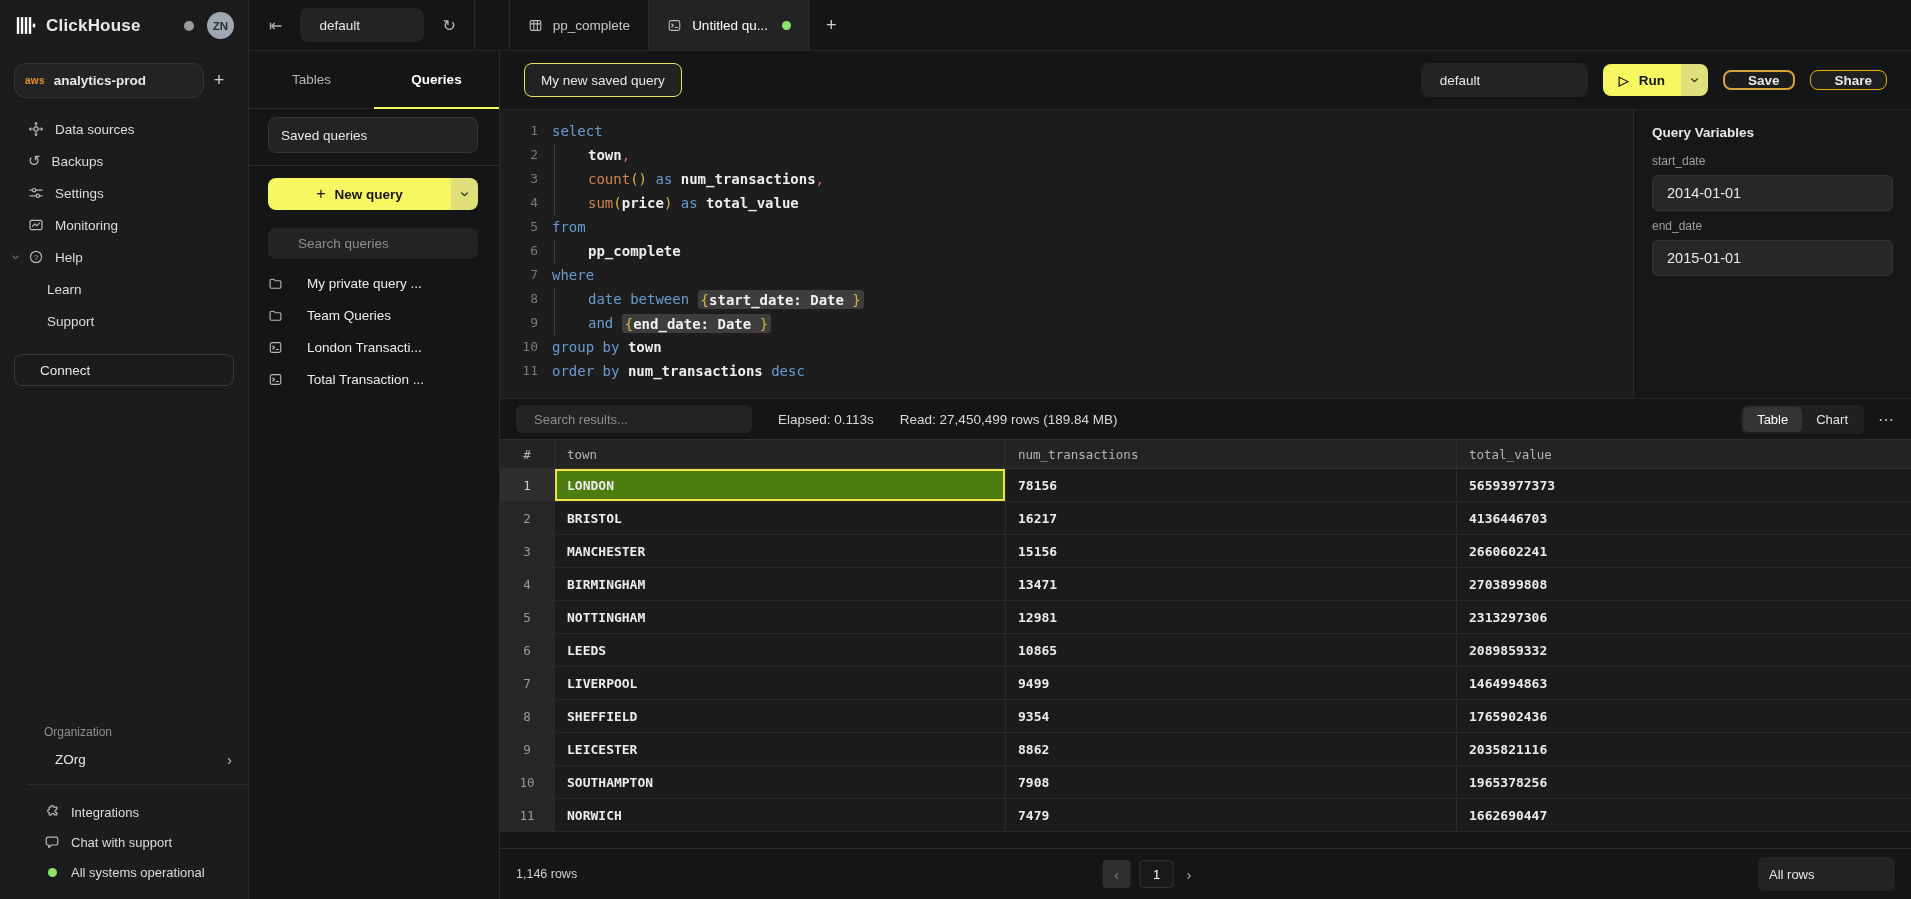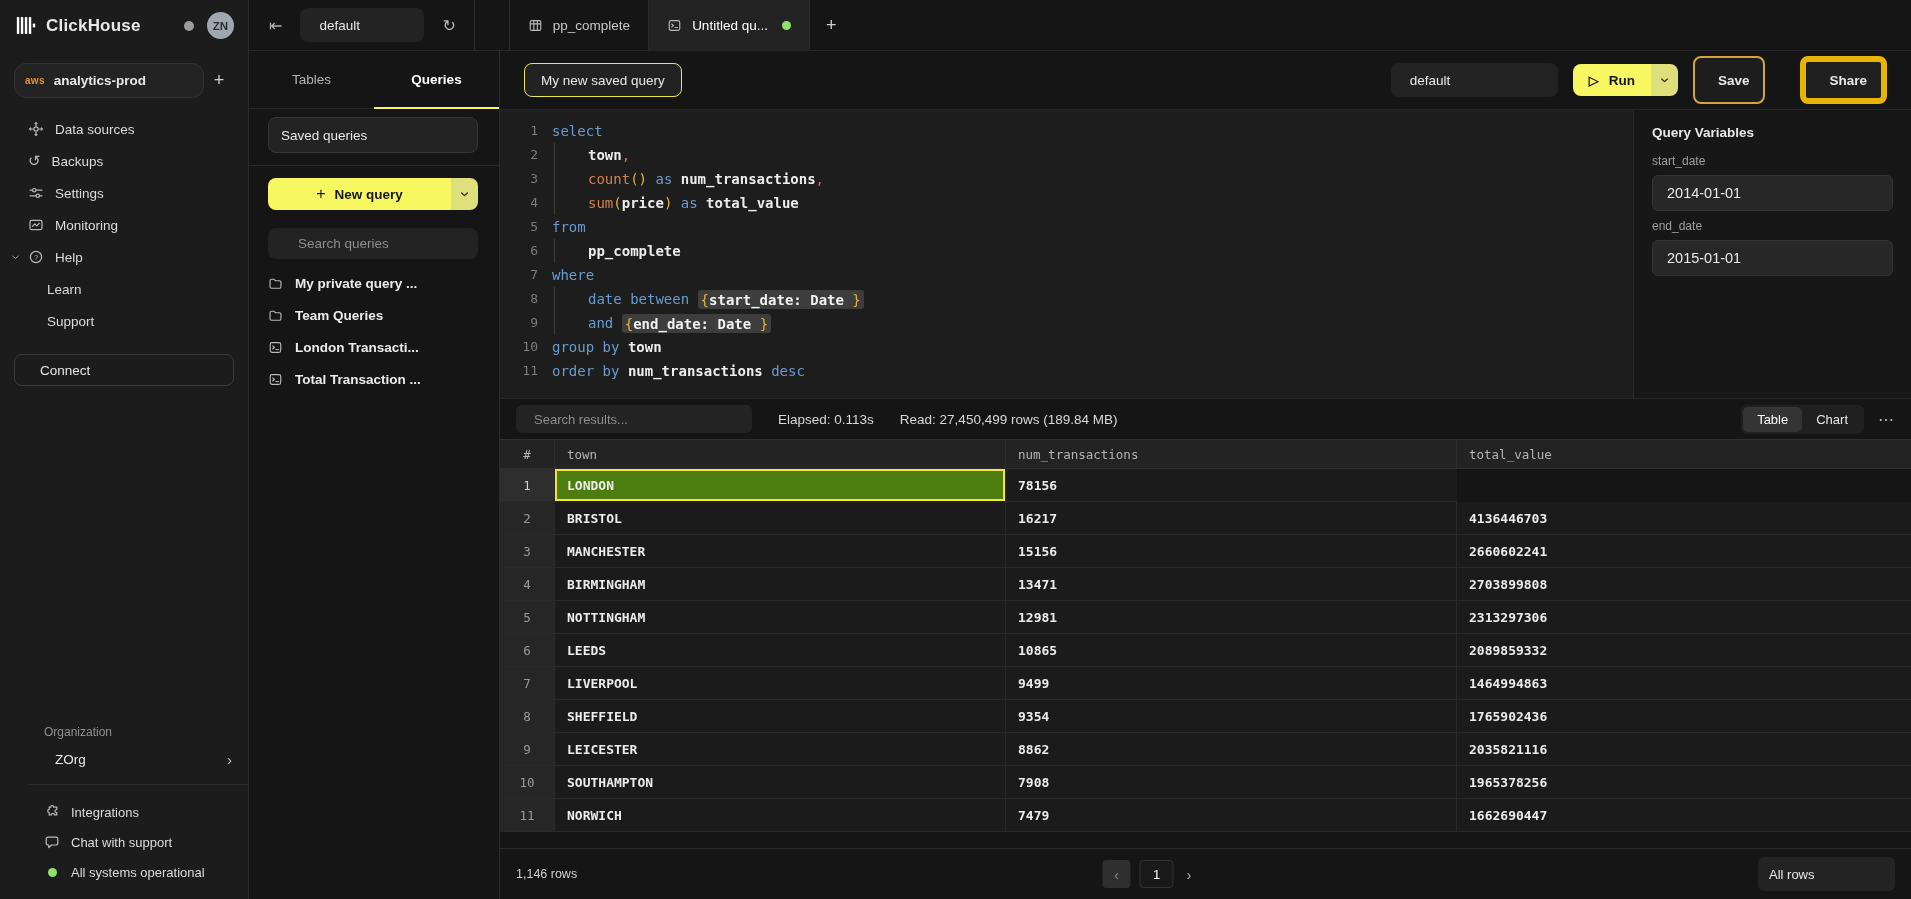--- a/index.html
+++ b/index.html
@@ -74,35 +74,35 @@
   .qp-select .updown{margin-left:auto;}
   .qp-div{border-top:1px solid var(--border); margin:12px -21px 0 -19px;}
   .new-query{margin-top:12px; height:32px; display:flex; border-radius:8px; overflow:hidden; cursor:pointer;}
   .nq-main{flex:1; background:var(--yellow); color:#161616; display:flex; align-items:center; justify-content:center; gap:9px; font-size:13.5px; font-weight:600;}
   .nq-main .plus{font-size:16px; font-weight:400;}
   .nq-chev{width:27px; background:var(--yellow-muted); color:#2b2b1a; display:flex; align-items:center; justify-content:center;}
   .search-box{margin-top:18px; height:31px; background:var(--panel); border-radius:8px; display:flex; align-items:center; padding:0 10px; gap:8px;}
   .search-box input{background:transparent; border:none; outline:none; color:#e8e8e8; font-size:13.5px; width:100%; font-family:"Liberation Sans",sans-serif;margin-left:12px;}
   .search-box input::placeholder{color:#8e8e8e;}
   .q-list{margin-top:8px;}
-  .q-item{height:32px; display:flex; align-items:center; gap:12px; font-size:13.5px; font-weight:700; color:#ececec; cursor:pointer;}
+  .q-item{height:32px; display:flex; align-items:center; gap:24px; font-size:13.5px; font-weight:400; color:#ececec; cursor:pointer;}
 
   
   .main{flex:1; display:flex; flex-direction:column; min-width:0;}
   .toolbar{height:58px; flex:none; display:flex; align-items:center; padding:0 24px;}
   .query-chip{height:34px; padding:0 16px; background:#222; border:1.5px solid var(--yellow-border); border-radius:8px; display:flex; align-items:center; font-size:13.5px; cursor:pointer;}
   .toolbar-right{margin-left:auto; display:flex; align-items:center; gap:15px;}
   .run-group{display:flex; height:32px; border-radius:8px; overflow:hidden; cursor:pointer;}
   .run-main{background:var(--yellow); color:#161616; display:flex; align-items:center; gap:10px; padding:0 16px; font-size:13.5px; font-weight:600;}
   .run-main .icn{color:#161616; font-size:13px;}
   .run-chev{width:27px; background:var(--yellow-muted); color:#2b2b1a; display:flex; align-items:center; justify-content:center;}
-  .btn{height:48px; display:flex; align-items:center; gap:9px; padding:0 14px; border-radius:8px; font-size:13.5px; font-weight:600; cursor:pointer; background:#1d1d1d;}
+  .btn{height:20px; display:flex; align-items:center; gap:9px; padding:0 14px; border-radius:8px; font-size:13.5px; font-weight:600; cursor:pointer; background:#1d1d1d;}
   .btn .icn{color:#e3e3e3;}
   .btn.save{border:2px solid var(--save-border);}
-  .btn.share{border:6px solid #eab308; background:#202020;margin-left:20px;}
+  .btn.share{border:1px solid #eab308; background:#202020;}
 
   .workspace{height:290px; flex:none; display:flex; border-top:1px solid var(--border-soft); border-bottom:1px solid var(--border-soft);}
   .editor{width:1134px; flex:none; background:var(--bg-editor); border-right:1px solid var(--border); padding-top:9px; font-family:"DejaVu Sans Mono", monospace; font-size:14px; overflow:hidden;}
   .code-line{display:flex; line-height:24px; white-space:pre;}
   .ln{width:38px; text-align:right; color:#7b7b7b; margin-right:14px; flex:none; font-size:13px;}
   .code-body{white-space:pre;}
   .gd{display:inline-block; width:34px; border-left:1px solid #3b3b3b; height:24px; vertical-align:top; margin-left:2px;}
   .tk-kw{color:var(--kw);} .tk-fn{color:var(--fn);} .tk-br{color:var(--br);}
   .tk-pn{color:var(--pn);} .tk-pl{color:#cccccc;}
   .tk-id{color:#ededed; font-weight:700;}
@@ -453,20 +453,21 @@
               <div class="th c-num">#</div>
               <div class="th">town</div>
               <div class="th">num_transactions</div>
               <div class="th">total_value</div>
             </div>
           <div id="t-body">
               <div class="tr">
                 <div class="td c-num sel-num">1</div>
                 <div class="td selected">LONDON</div>
                 <div class="td">78156</div>
+                <div class="td">56593977373</div>
               </div>
               <div class="tr">
                 <div class="td c-num">2</div>
                 <div class="td">BRISTOL</div>
                 <div class="td">16217</div>
                 <div class="td">4136446703</div>
               </div>
               <div class="tr">
                 <div class="td c-num">3</div>
                 <div class="td">MANCHESTER</div>

